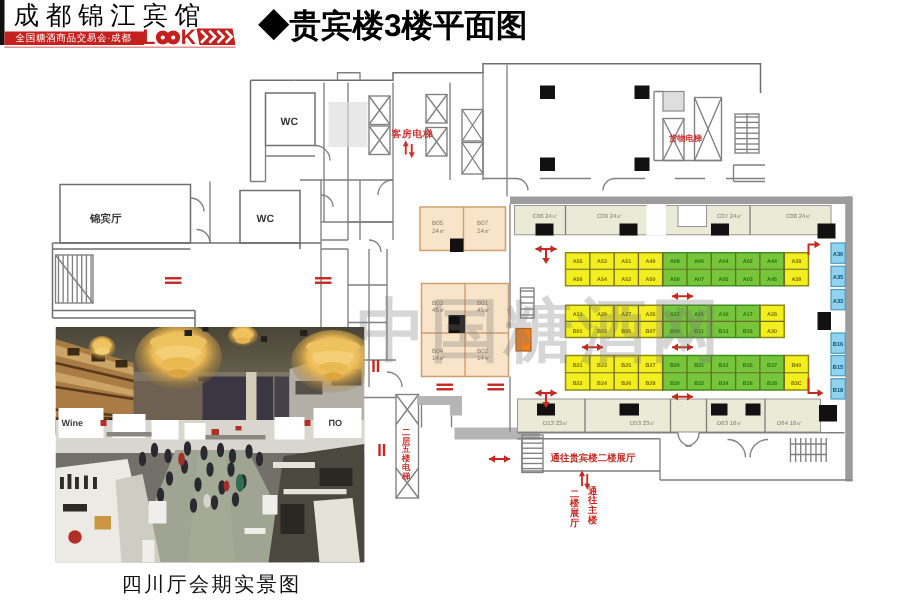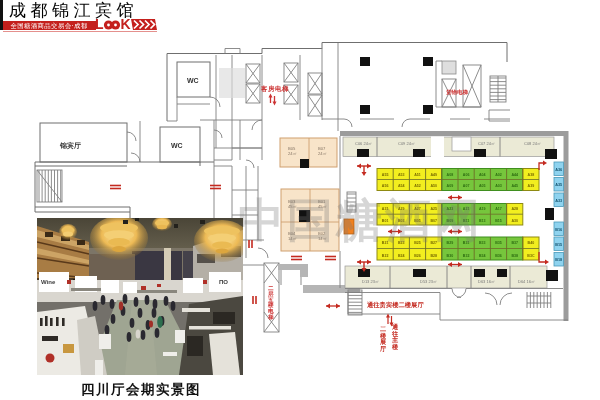--- a/index.html
+++ b/index.html
@@ -639,21 +639,21 @@
 <g fill="#efeeea">
         <rect x="62" y="116" width="12" height="15"></rect>
         <rect x="138" y="112" width="10" height="13"></rect>
         <rect x="126" y="134" width="14" height="4"></rect>
       </g>
 <g fill="#efeeea">
         <rect x="58" y="142" width="8" height="15"></rect>
       </g>
 </svg>
 
-<div class="abs" style="left:81px;top:381px;font-size:13.5px;font-weight:bold;color:#111;letter-spacing:1.5px;">四川厅会期实景图</div>
+<div class="abs" style="left:81px;top:381px;font-size:13.5px;font-weight:normal;color:#111;letter-spacing:1.5px;">四川厅会期实景图</div>
 
 <div class="abs" style="left:0;top:0;width:2.5px;height:30px;background:#111;"></div>
 
 <div class="abs" style="left:9px;top:-1px;width:150px;font-size:17px;font-weight:normal;color:#000;letter-spacing:4.5px;white-space:nowrap;">成都锦江宾馆</div>
 
 <div class="abs" style="left:2.5px;top:20.5px;width:93px;height:9px;background:#c4201d;color:#fff;font-size:6.4px;line-height:9.2px;letter-spacing:0.4px;white-space:nowrap;text-align:center;">全国糖酒商品交易会·成都</div>
 
 <svg class="abs" style="left:95px;top:17px;" width="62" height="14" viewBox="0 0 62 14">
 <text x="0" y="12" font-size="14" font-weight="bold" fill="#c4201d">L</text>
 <circle cx="13.5" cy="8" r="4.6" fill="#c4201d"></circle>
@@ -665,13 +665,14 @@
 <g stroke="#fff" stroke-width="1.7" fill="none">
         <path d="M39,3.5 l4,4 l-4,4"></path>
         <path d="M44.5,3.5 l4,4 l-4,4"></path>
         <path d="M50,3.5 l4,4 l-4,4"></path>
         <path d="M55.5,3.5 l4,4 l-4,4"></path>
       </g>
 </svg>
 
 <div class="abs" style="left:2.5px;top:30.5px;width:154px;height:1.5px;background:#e4908d;"></div>
 
+<div class="abs" style="left:172px;top:3px;font-size:21px;font-weight:bold;color:#000;white-space:nowrap;">◆<span style="letter-spacing:0">贵宾楼3楼平面图</span></div>
 </div>
 
 </body></html>

